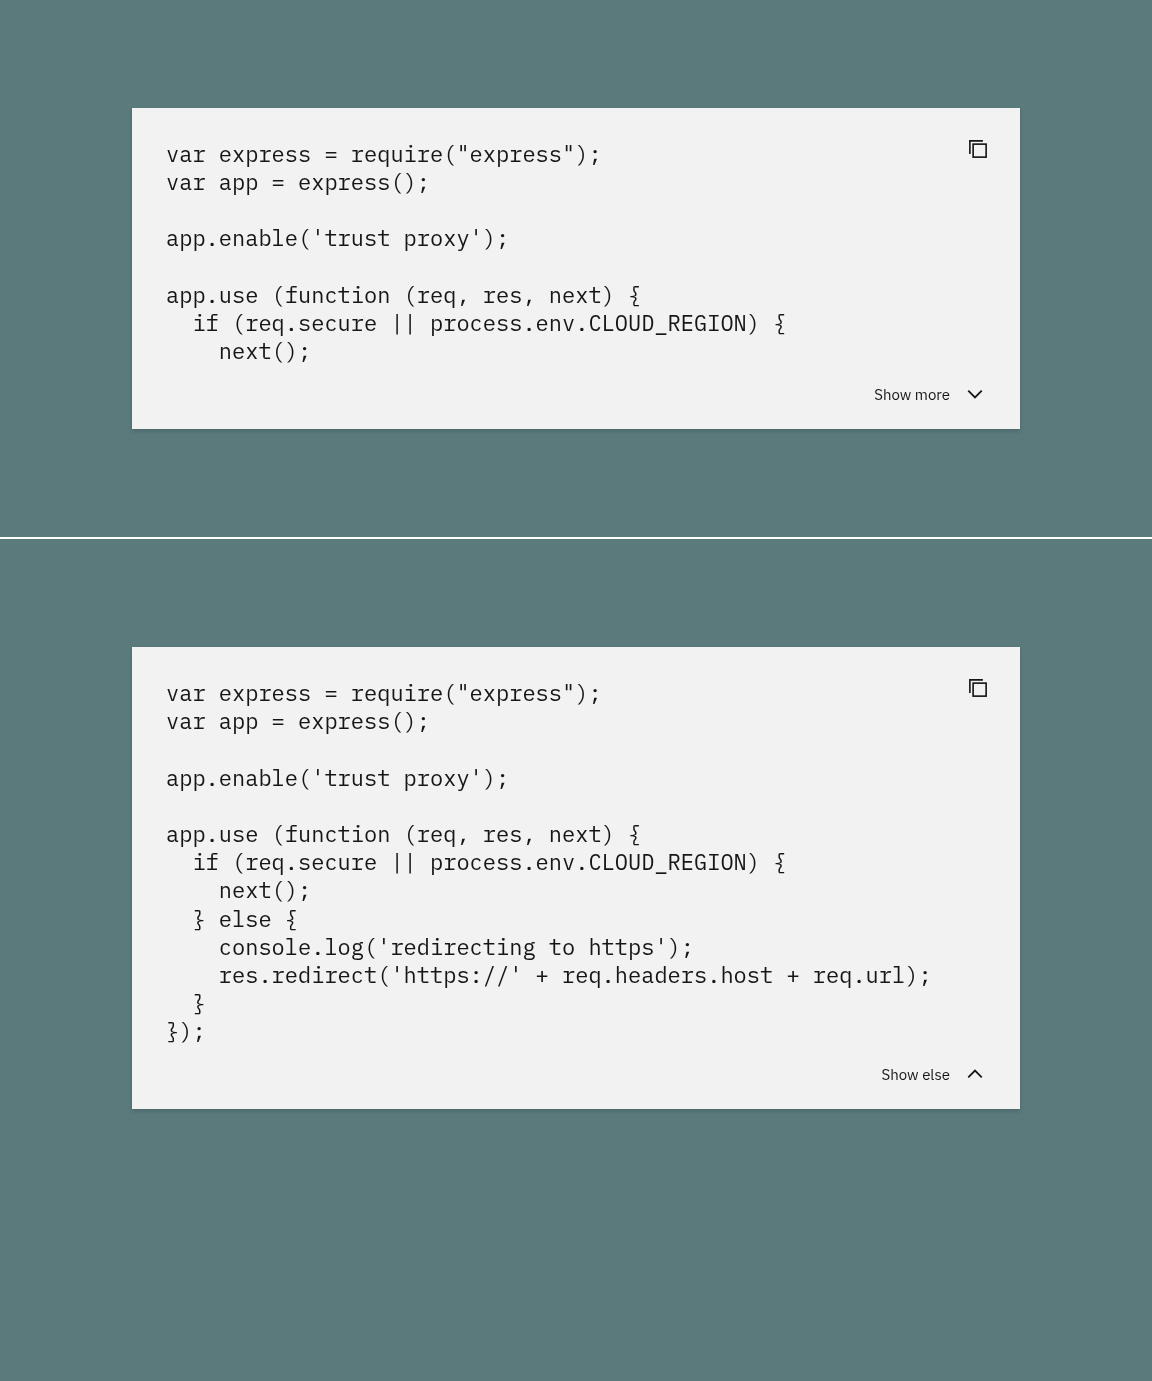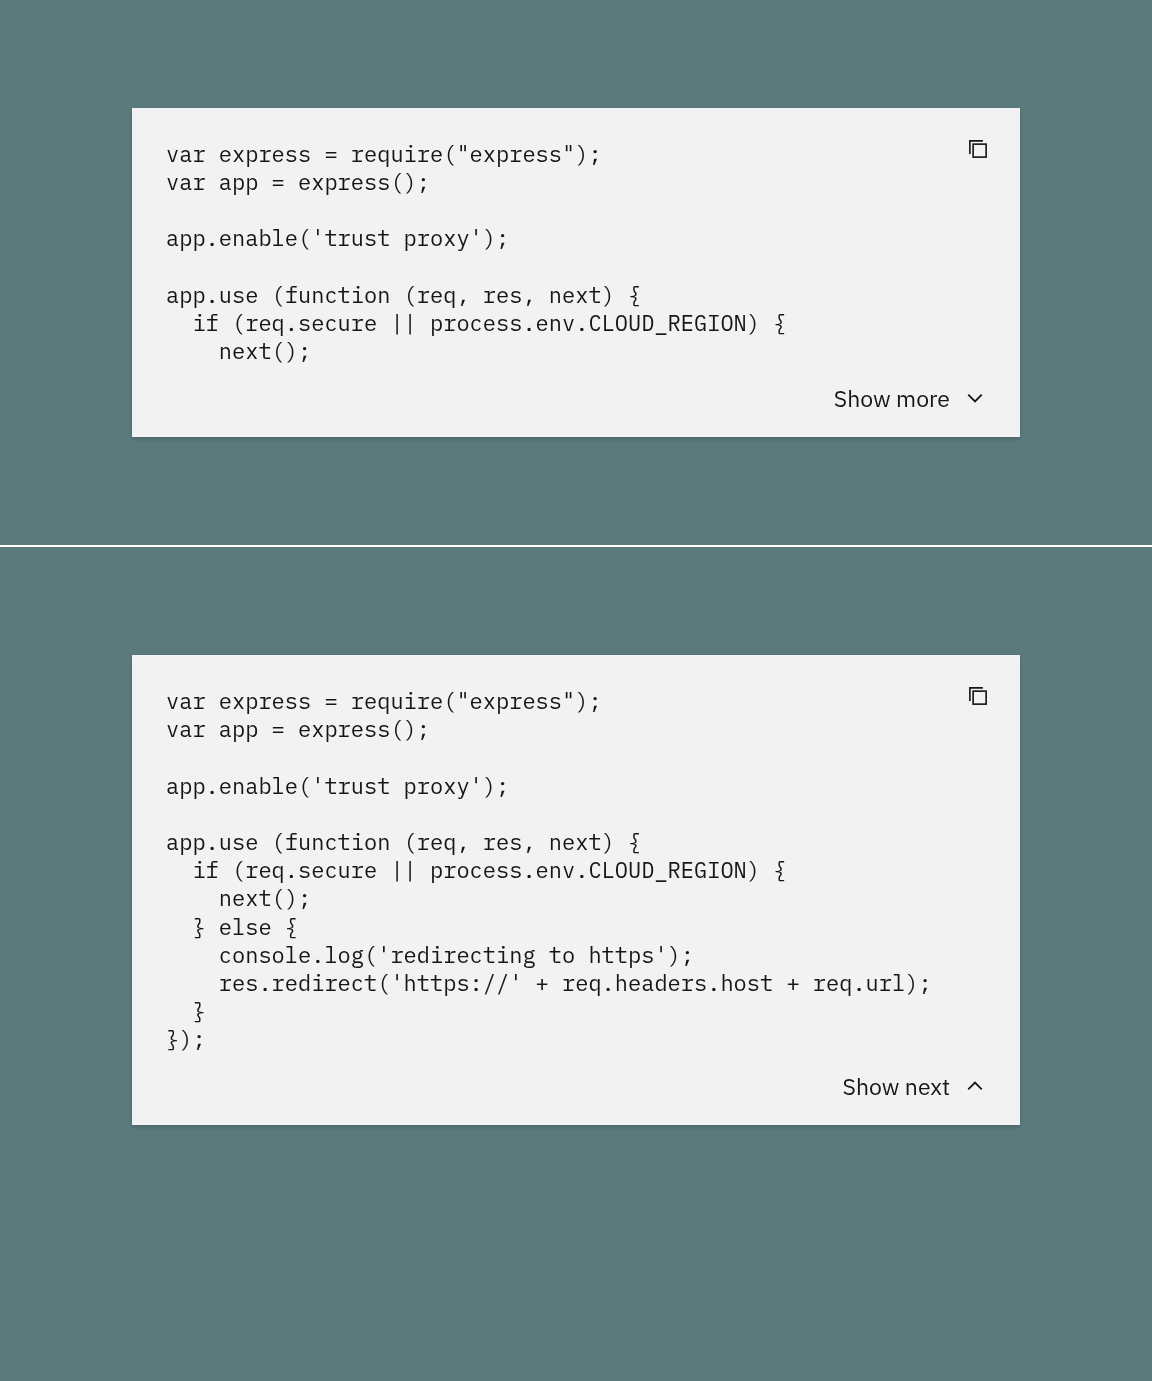--- a/index.html
+++ b/index.html
@@ -56,21 +56,21 @@
     }
     .toggle-row {
       display: flex;
       justify-content: flex-end;
       align-items: center;
       margin-top: 18px;
       gap: 14px;
       cursor: pointer;
     }
     .toggle-label {
-      font-size: 23px;
+      font-size: 15px;
       color: #161616;
       font-family: "IBM Plex Sans", -apple-system, BlinkMacSystemFont, "Segoe UI", Helvetica, Arial, sans-serif;
     }
     .chevron {
       width: 22px;
       height: 22px;
       display: flex;
       align-items: center;
       justify-content: center;
     }
@@ -130,21 +130,21 @@
 
 app.use (function (req, res, next) {
   if (req.secure || process.env.CLOUD_REGION) {
     next();
   } else {
     console.log('redirecting to https');
     res.redirect('https://' + req.headers.host + req.url);
   }
 });</pre>
     <div class="toggle-row">
-      <span class="toggle-label">Show next</span>
+      <span class="toggle-label">Show else</span>
       <span class="chevron">
         <svg viewBox="0 0 16 16" fill="none" stroke="#161616" stroke-width="1.6">
           <polyline points="2,11 8,5 14,11"></polyline>
         </svg>
       </span>
     </div>
   </div>
 </div>
 
 </body></html>

